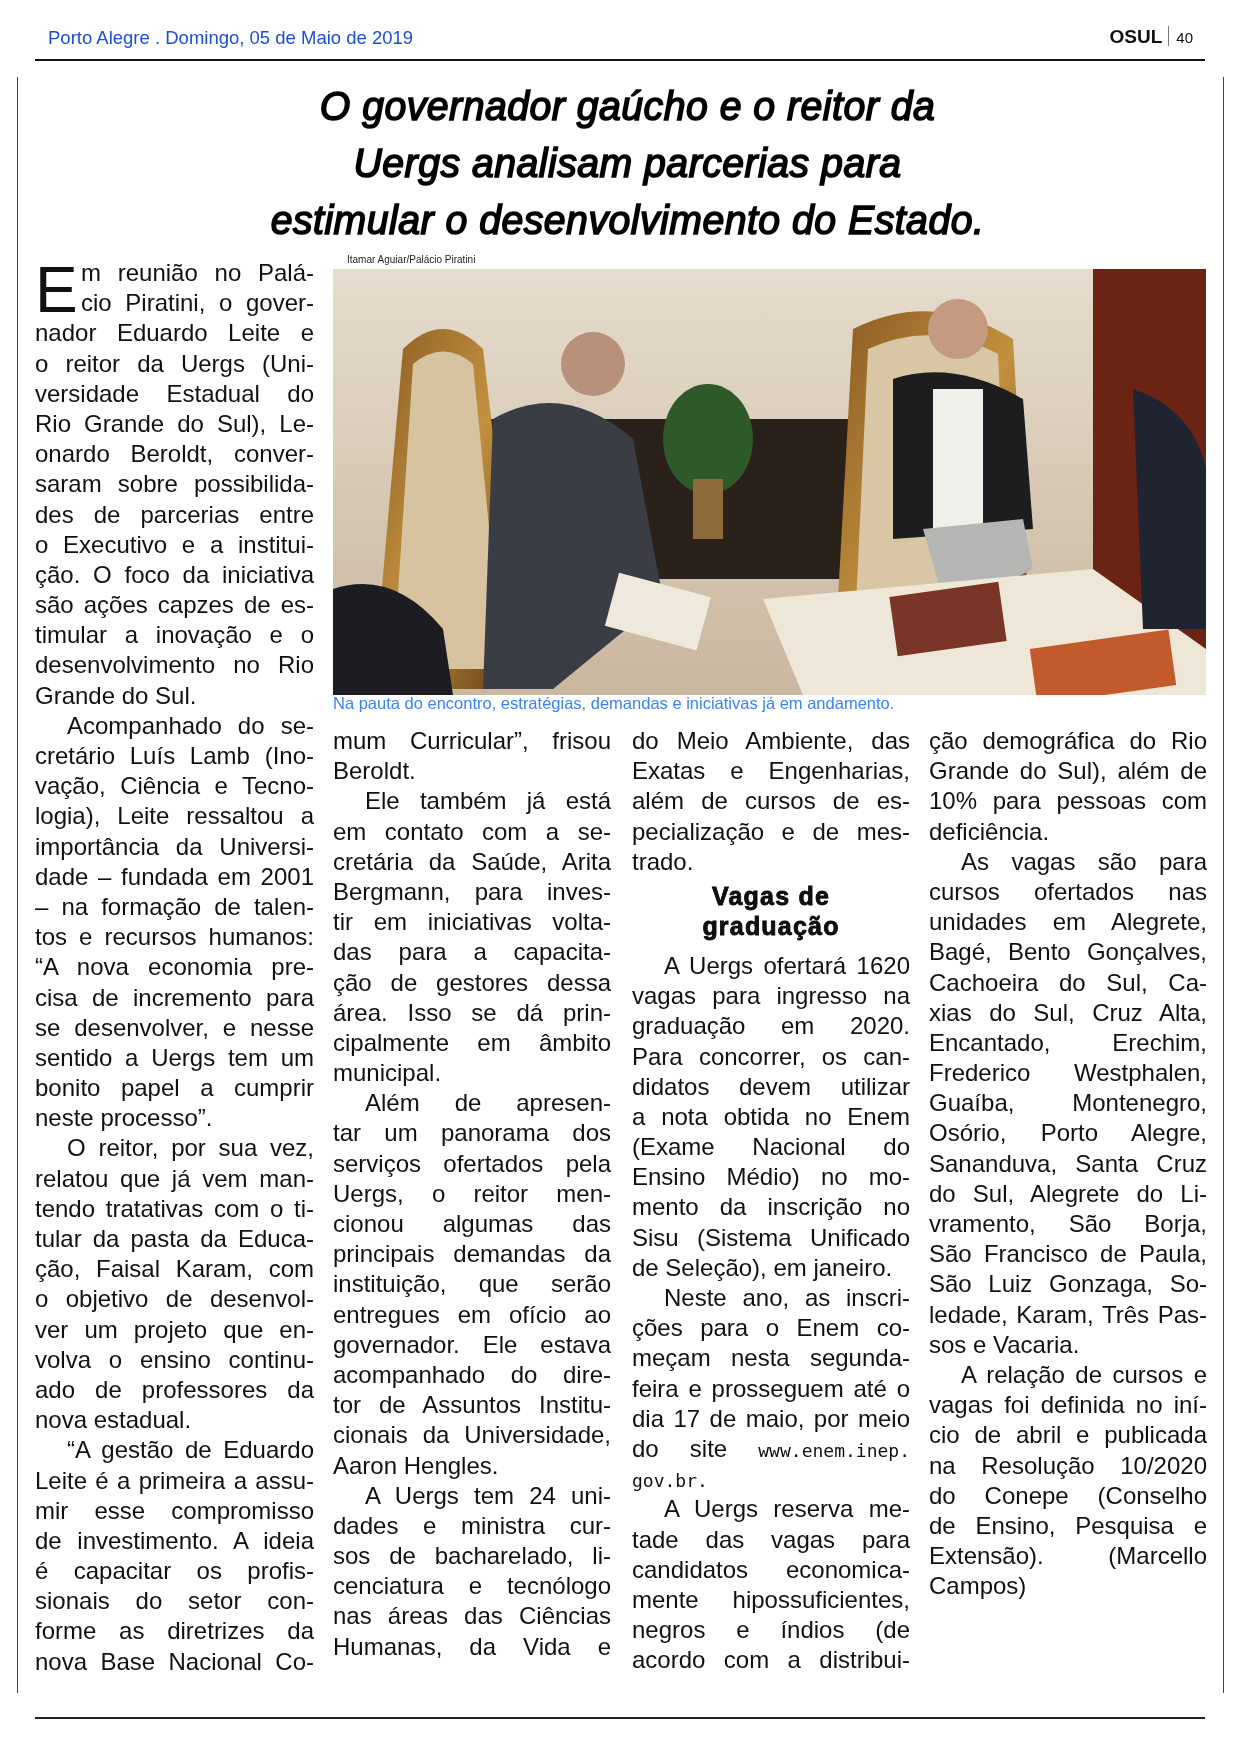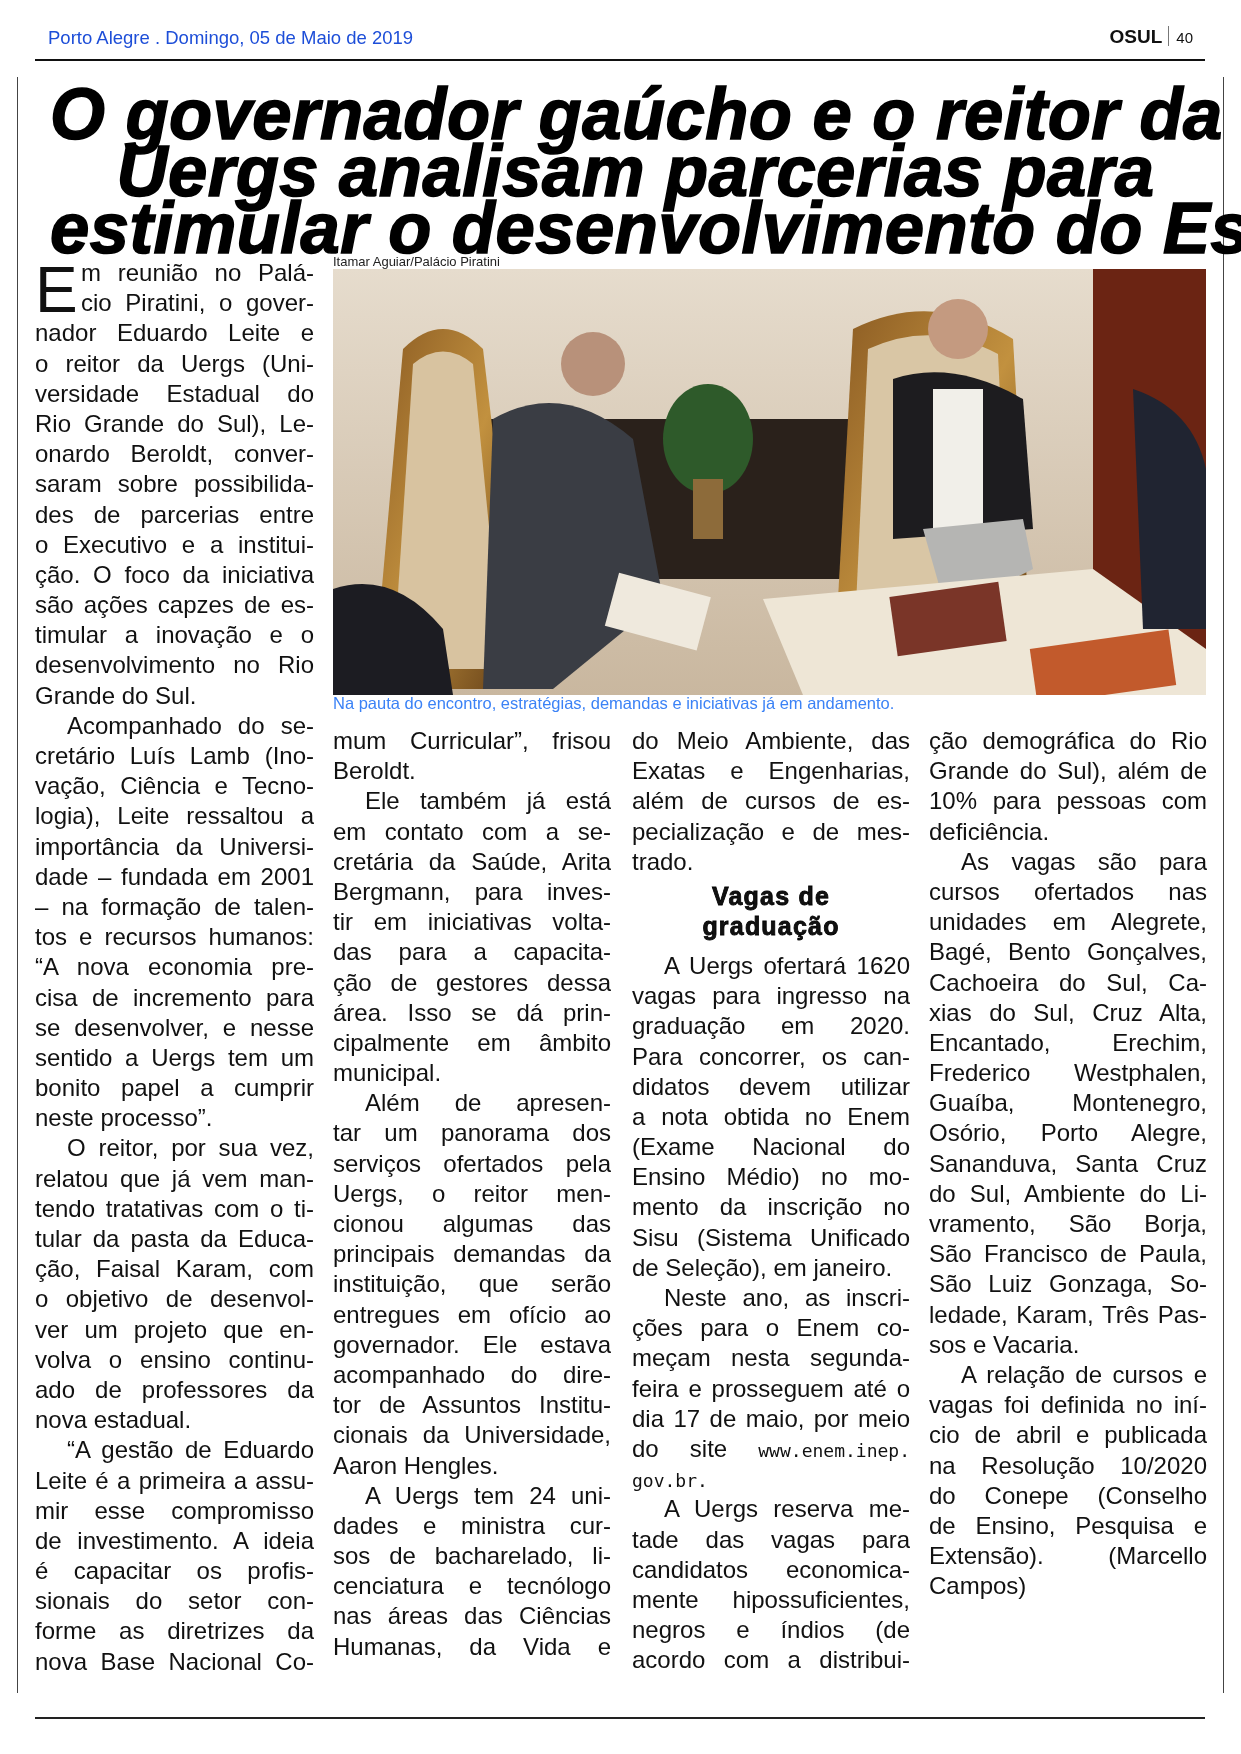--- a/index.html
+++ b/index.html
@@ -9,43 +9,43 @@
   .topbar-brand { position: absolute; right: 48px; top: 26px; font-size: 19px; white-space: nowrap; }
   .brand-name { font-weight: bold; }
   .brand-sep { display: inline-block; width: 1px; height: 20px; background: #777; margin: 0 7px 0 6px; vertical-align: -3px; }
   .brand-page { font-size: 15px; }
   .top-rule { position: absolute; left: 35px; right: 36px; top: 59px; height: 1.5px; background: #111; }
 
   .border-left { position: absolute; left: 17px; top: 77px; width: 1px; height: 1616px; background: #444; }
   .border-right { position: absolute; left: 1223px; top: 77px; width: 1px; height: 1616px; background: #444; }
   .bottom-rule { position: absolute; left: 35px; right: 36px; top: 1717px; height: 1.5px; background: #222; }
 
-  .headline { position: absolute; left: 22px; width: 1195px; top: 70px; text-align: center; margin: 16px;
-              font-family: "Liberation Sans", sans-serif; font-weight: bold; font-style: italic;
-              font-size: 72px; line-height: 57px; color: #000; letter-spacing: 0.5px;
+  .headline { position: absolute; left: 22px; width: 1195px; top: 70px; text-align: center; margin: 8px;
+              font-family: "Liberation Sans", sans-serif; font-weight: normal; font-style: italic;
+              font-size: 40px; line-height: 57px; color: #000; letter-spacing: 0.5px;
               -webkit-text-stroke: 1.6px #000; }
   .headline .hl-line { display: block; white-space: nowrap; transform: scaleX(0.98); }
 
   .col { position: absolute; font-size: 24px; line-height: 30.2px; text-align: justify; hyphens: none; color: #111; }
   .col .line { display: block; text-align: justify; text-align-last: justify; white-space: nowrap; overflow: hidden; height: 30.2px; }
   .col .line.last { text-align-last: left; }
   .col .line.indent { padding-left: 32px; }
   .col1 { left: 35px; top: 258px; width: 279px; }
   .col2 { left: 333px; top: 726px; width: 278px; }
   .col3 { left: 632px; top: 726px; width: 278px; }
   .col4 { left: 929px; top: 726px; width: 278px; }
 
   .dropcap-wrap { position: relative; }
   .dropcap { position: absolute; left: 0; top: 4px; font-size: 64px; line-height: 56px; font-weight: normal; }
   .dc-line { padding-left: 46px; }
 
   .subhead { display: block; text-align: center; font-weight: bold; font-size: 25px; line-height: 30px; letter-spacing: 1.2px; -webkit-text-stroke: 0.8px #000; margin: 4px 0 10px 0; }
   .mono { font-family: "DejaVu Sans Mono", monospace; font-size: 18px; margin-top: 44px; }
 
-  .photo-credit { position: absolute; left: 333px; top: 254px; font-size: 13px; color: #222; }
+  .photo-credit { position: absolute; left: 347px; top: 254px; font-size: 10px; color: #222; }
   .photo { position: absolute; left: 333px; top: 269px; width: 873px; height: 426px; overflow: hidden; background: #cdbba5; }
   .caption { position: absolute; left: 333px; top: 694px; font-size: 16.5px; color: #3b82f6; white-space: nowrap; }
 </style>
 </head>
 <body>
 
 <div class="topbar-date">Porto Alegre . Domingo, 05 de Maio de 2019</div>
 <div class="topbar-brand">
   <span class="brand-name">OSUL</span><span class="brand-sep"></span><span class="brand-page">40</span>
 </div>
@@ -243,21 +243,21 @@
       <span class="line">cursos ofertados nas</span>
       <span class="line">unidades em Alegrete,</span>
       <span class="line">Bagé, Bento Gonçalves,</span>
       <span class="line">Cachoeira do Sul, Ca-</span>
       <span class="line">xias do Sul, Cruz Alta,</span>
       <span class="line">Encantado, Erechim,</span>
       <span class="line">Frederico Westphalen,</span>
       <span class="line">Guaíba, Montenegro,</span>
       <span class="line">Osório, Porto Alegre,</span>
       <span class="line">Sananduva, Santa Cruz</span>
-      <span class="line">do Sul, Ambiente do Li-</span>
+      <span class="line">do Sul, Alegrete do Li-</span>
       <span class="line">vramento, São Borja,</span>
       <span class="line">São Francisco de Paula,</span>
       <span class="line">São Luiz Gonzaga, So-</span>
       <span class="line">ledade, Karam, Três Pas-</span>
       <span class="line last">sos e Vacaria.</span>
       <span class="line indent">A relação de cursos e</span>
       <span class="line">vagas foi definida no iní-</span>
       <span class="line">cio de abril e publicada</span>
       <span class="line">na Resolução 10/2020</span>
       <span class="line">do Conepe (Conselho</span>

